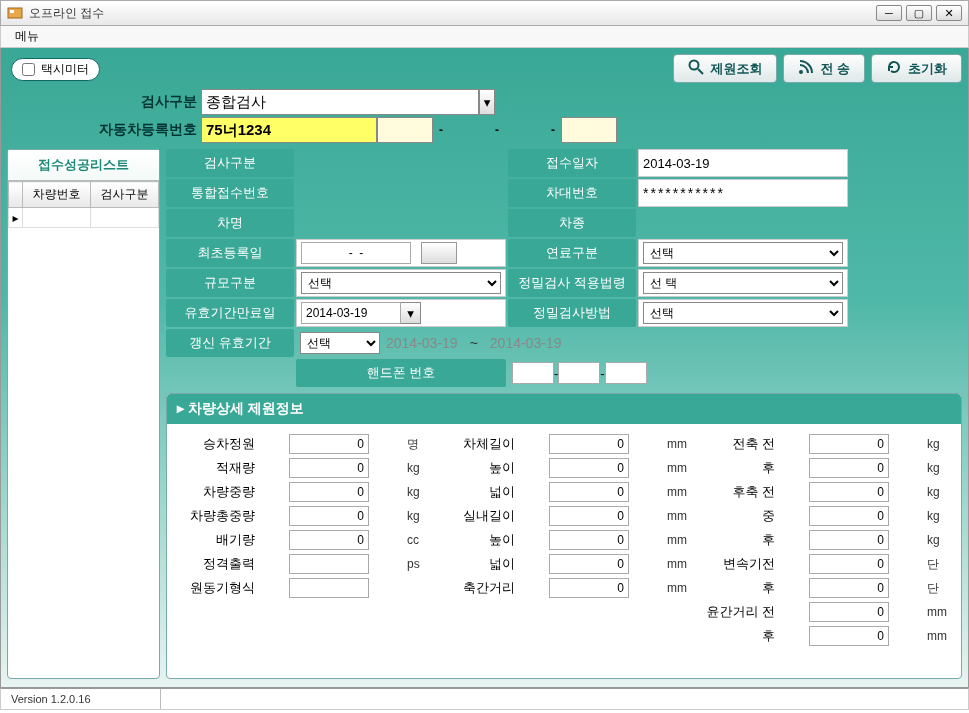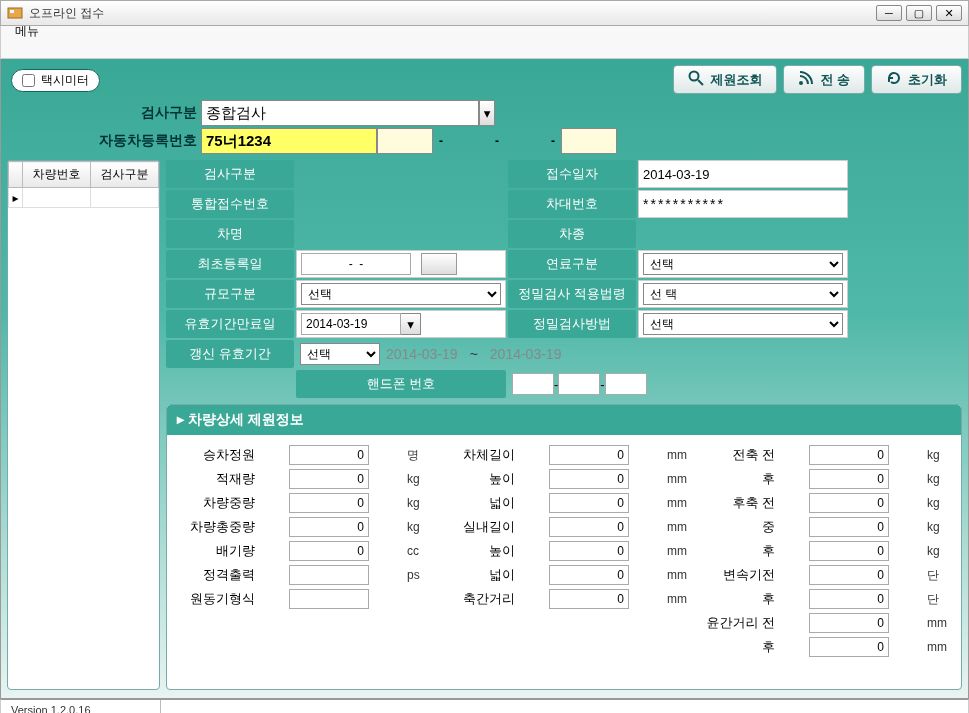--- a/index.html
+++ b/index.html
@@ -5,21 +5,21 @@
     * { box-sizing: border-box; margin: 0; padding: 0; }
     body { font-family: "Malgun Gothic", sans-serif; font-size: 12px; background: #fff; width: 969px; }
     
     .titlebar { height: 26px; background: linear-gradient(#fff, #e8e8e8); border: 1px solid #aaa; display: flex; align-items: center; padding: 0 6px; }
     .titlebar-icon { width: 16px; height: 16px; margin-right: 6px; }
     .titlebar-icon svg { width: 16px; height: 16px; }
     .titlebar-title { flex: 1; font-size: 12px; color: #333; }
     .winbtns { display: flex; gap: 4px; }
     .winbtn { width: 26px; height: 16px; border: 1px solid #888; background: linear-gradient(#fff,#ddd); border-radius: 2px; display:flex; align-items:center; justify-content:center; font-size:11px; cursor:pointer; }
     
-    .menubar { height: 22px; border: 1px solid #ccc; border-top:none; display:flex; align-items:flex-end; padding: 16px 6px; background:#f8f8f8; }
+    .menubar { height: 22px; border: 1px solid #ccc; border-top:none; display:flex; align-items:flex-start; padding: 0 6px; background:#f8f8f8; }
     .menuitem { padding: 2px 8px; cursor:pointer; }
     
     .main { background: linear-gradient(180deg, #3aa896 0%, #50b8a8 40%, #e8f4f1 100%); border: 1px solid #999; border-top:none; padding: 6px; min-height: 640px; position:relative; }
     
     .topbar { display:flex; align-items:flex-start; gap:10px; margin-bottom:4px; }
     .chip { background:#fff; border:1px solid #166; border-radius:12px; padding:2px 10px; display:inline-flex; align-items:center; gap:6px; margin:4px 0 4px 4px; }
     .chip input[type=checkbox]{ width:13px; height:13px; }
     
     .btnbar { margin-left:auto; display:flex; gap:6px; }
     .btn { display:flex; align-items:center; gap:6px; background: linear-gradient(#fefefe,#dfe8e8); border:1px solid #7aa; border-radius:4px; padding:4px 14px; cursor:pointer; font-size:13px; font-weight:bold; color:#155; }
@@ -136,20 +136,21 @@
     <input class="txt-cream" style="width: 40px; border: none; background: transparent;" disabled="">
     <span class="dash">-</span>
     <input class="txt-cream" style="width: 40px; border: none; background: transparent;" disabled="">
     <span class="dash">-</span>
     <div class="txt-cream" style="width:56px;display:inline-block;"></div>
   </div>
 
   <div class="content">
 
     <div class="leftpanel">
+      <div class="lp-title">접수성공리스트</div>
       <table class="grid">
         <tbody>
             <tr>
           <th class="rowmark"></th>
           <th>차량번호</th>
           <th>검사구분</th>
         </tr>
         <tr>
           <td class="rowmark">▸</td>
           <td></td>

